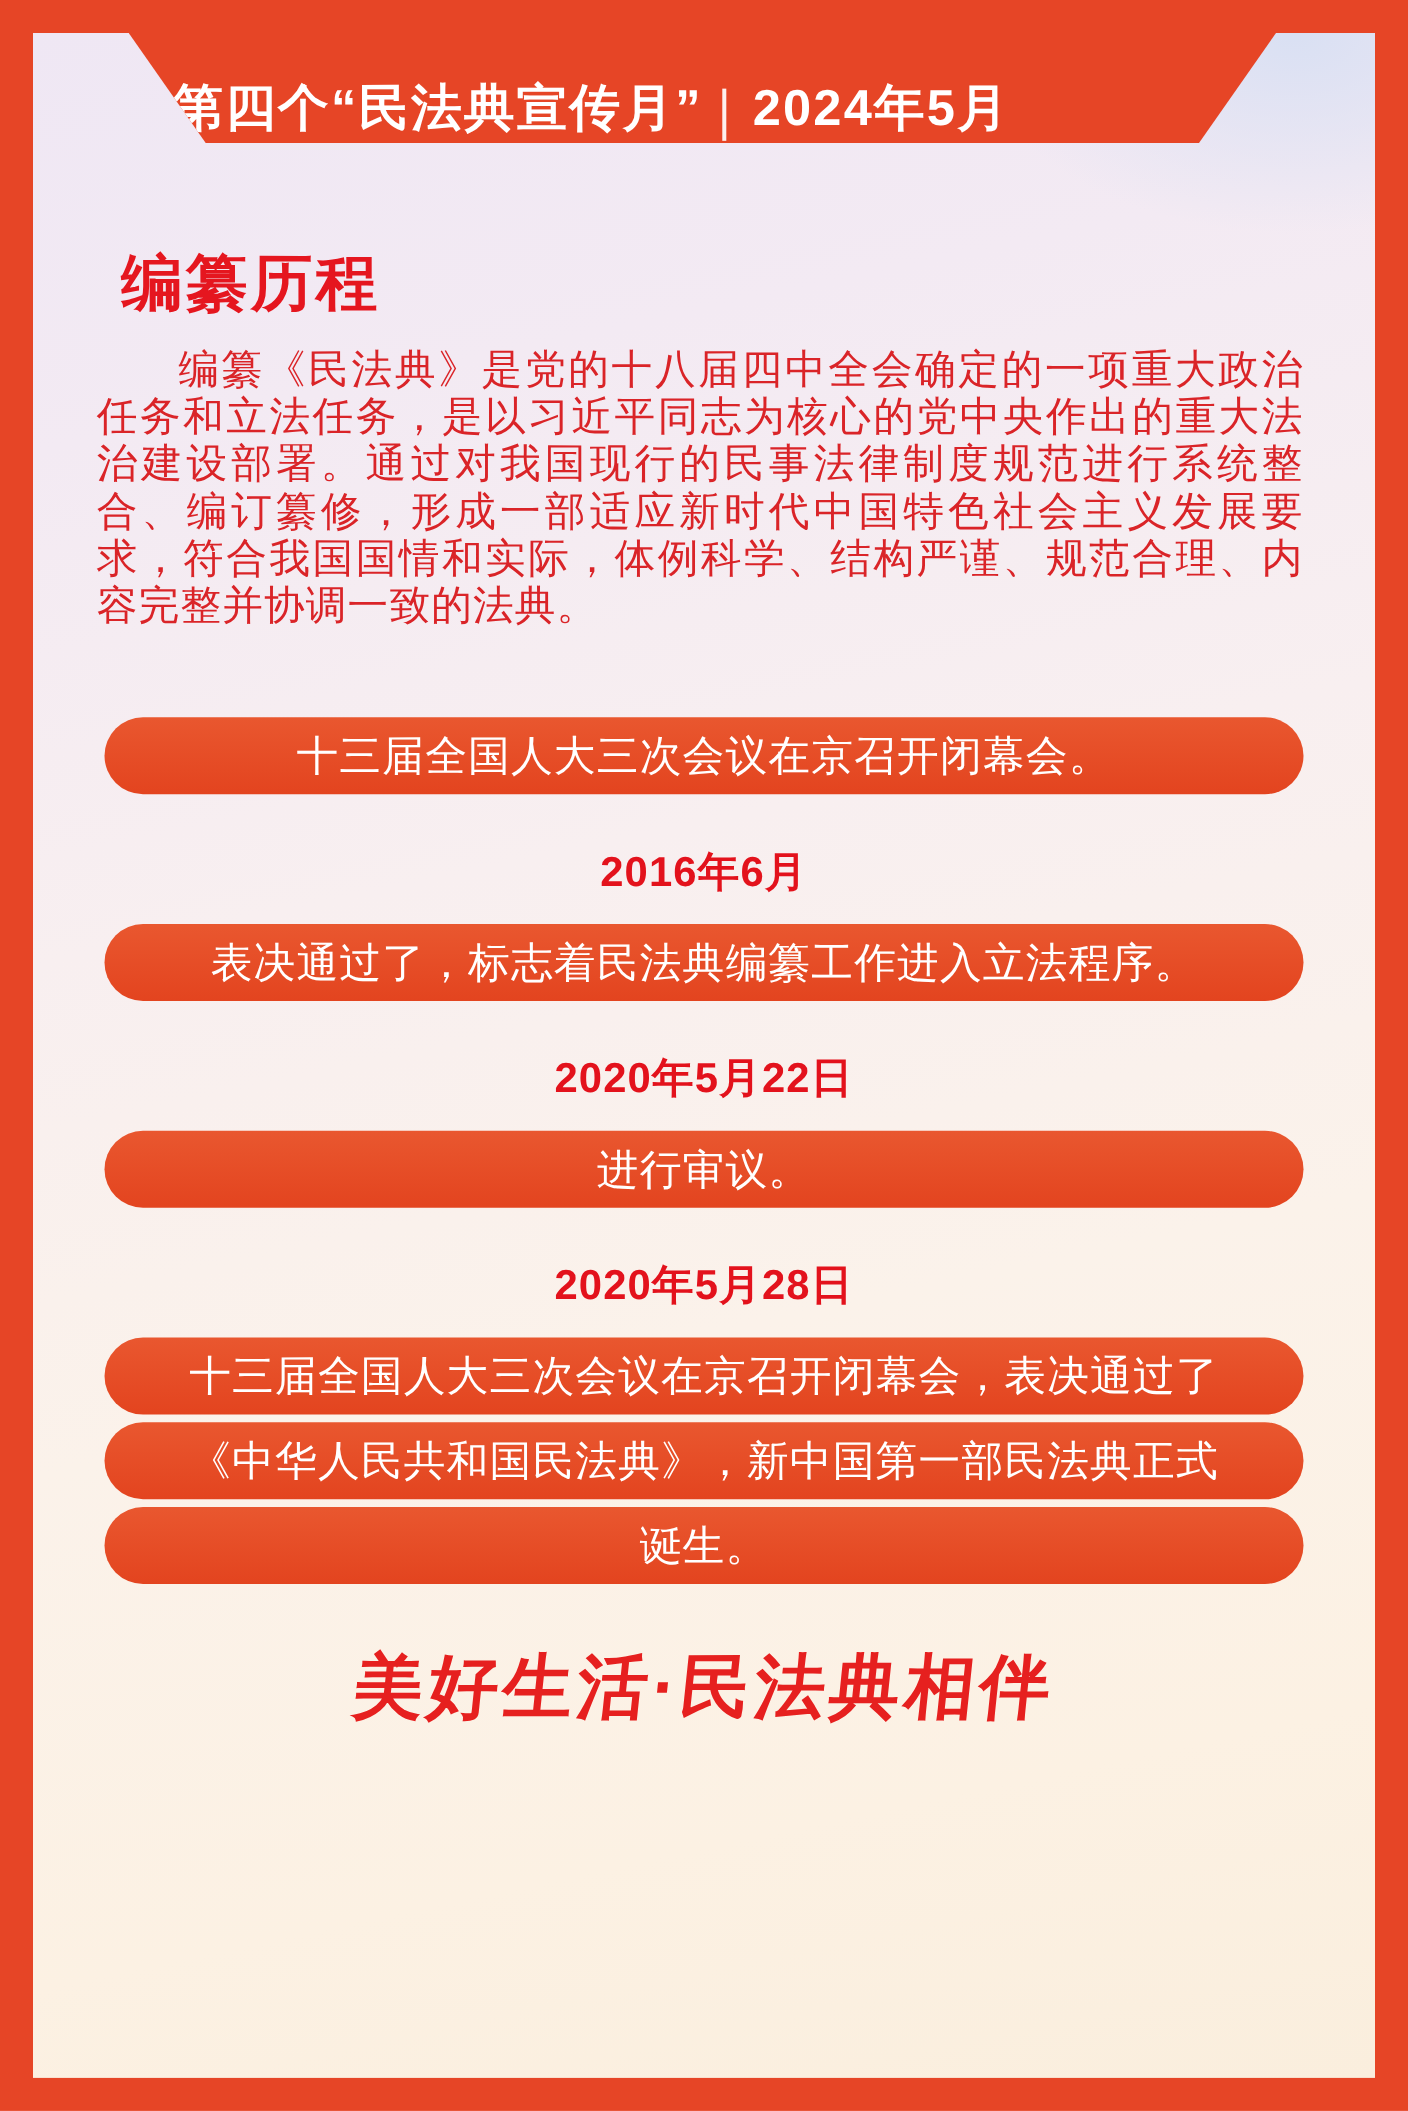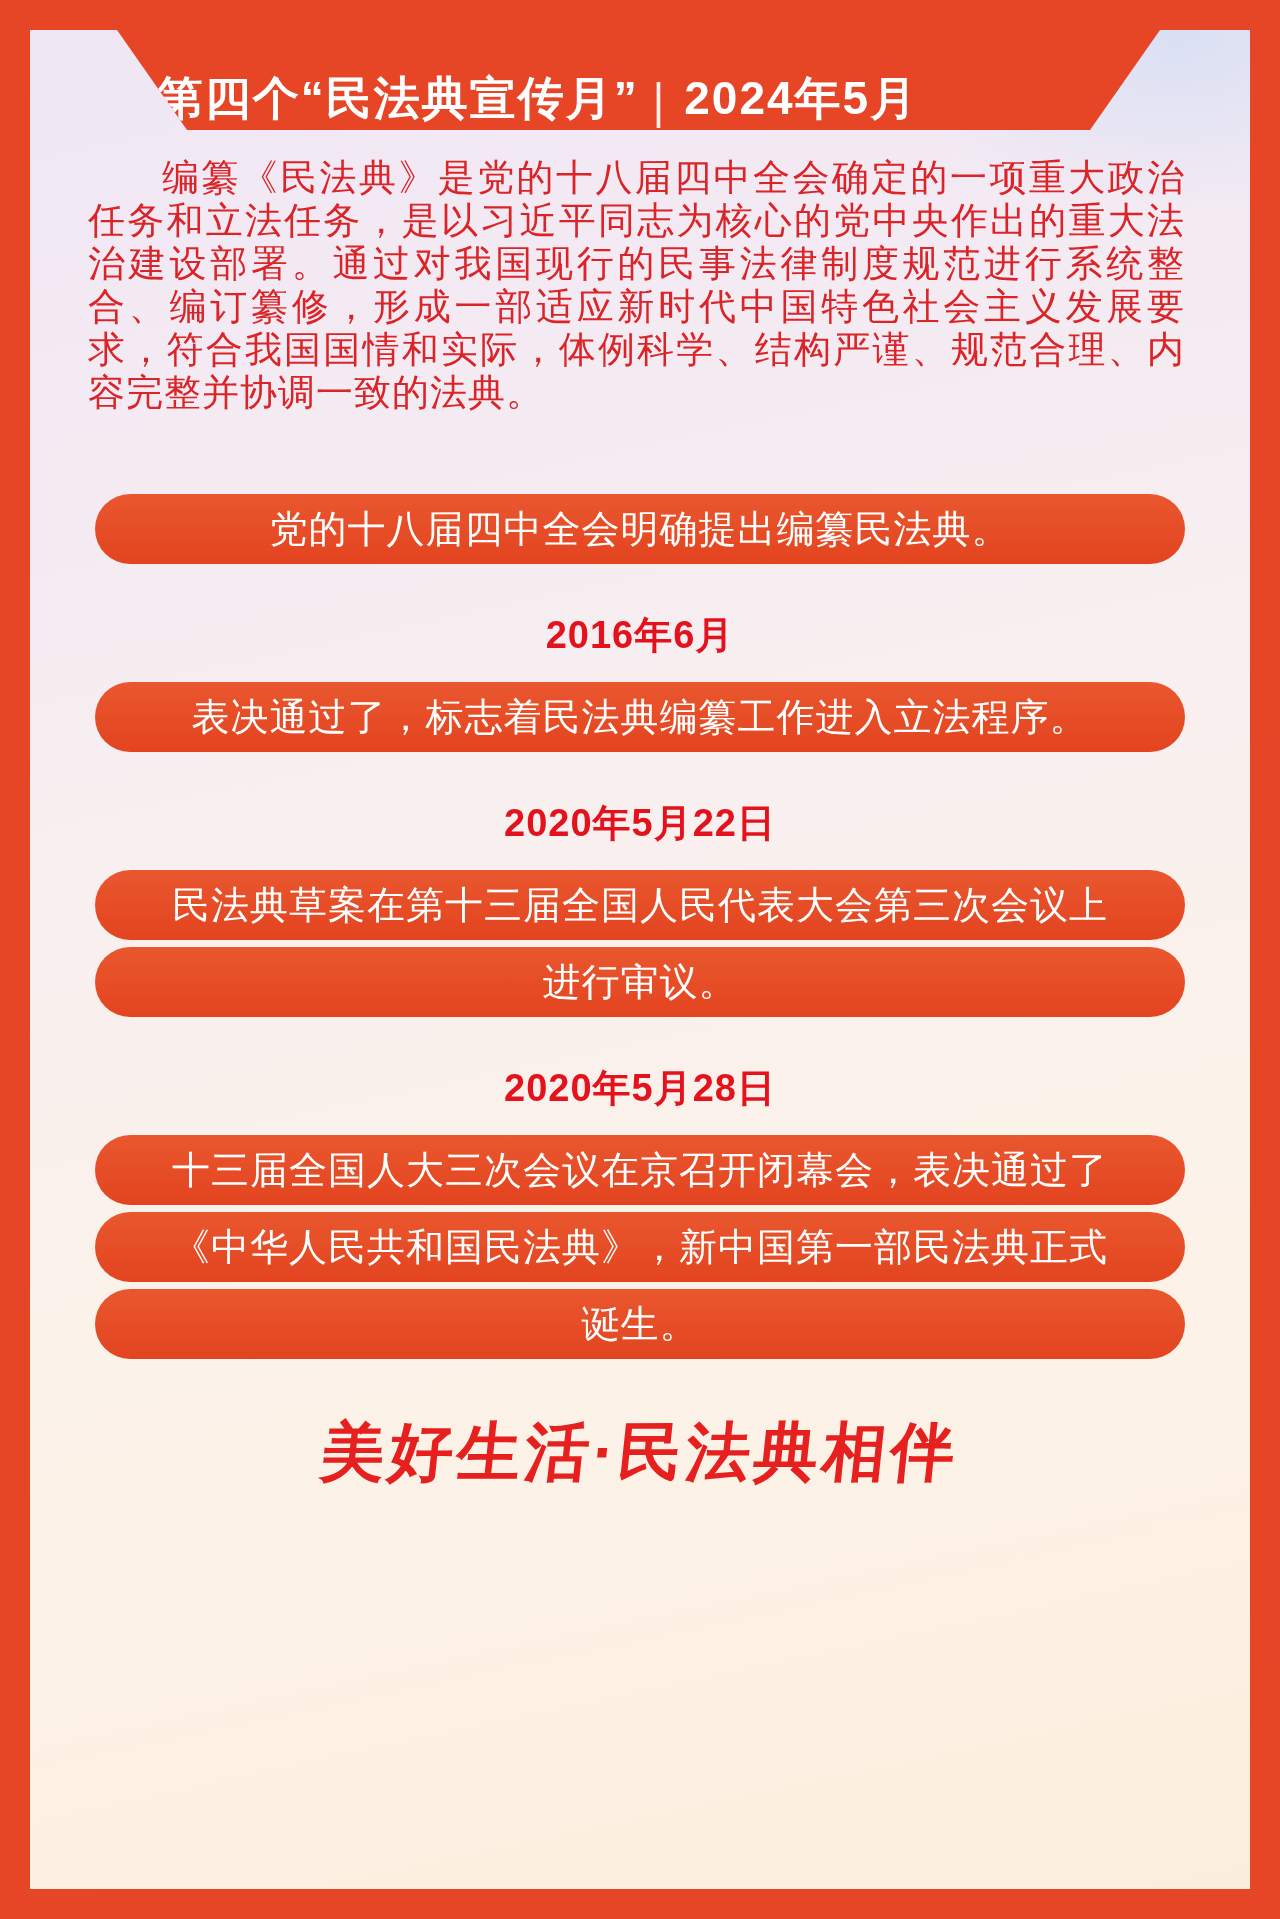--- a/index.html
+++ b/index.html
@@ -85,37 +85,37 @@
   <div class="content">
 
     <div class="banner">
       <div class="banner-inner">
         <span>第四个“民法典宣传月”</span>
         <span class="banner-divider">|</span>
         <span>2024年5月</span>
       </div>
     </div>
 
+    <h1 class="section-heading">编纂历程</h1>
 
     <p class="intro">编纂《民法典》是党的十八届四中全会确定的一项重大政治任务和立法任务，是以习近平同志为核心的党中央作出的重大法治建设部署。通过对我国现行的民事法律制度规范进行系统整合、编订纂修，形成一部适应新时代中国特色社会主义发展要求，符合我国国情和实际，体例科学、结构严谨、规范合理、内容完整并协调一致的法典。</p>
 
     <div>
 
       <div class="tl-section first">
-        <div class="pill">党的十八届四中全会明确提出编纂民法典。</div>
+        <div class="pill">十三届全国人大三次会议在京召开闭幕会。</div>
       </div>
 
       <div class="tl-section">
         <h2 class="tl-date">2016年6月</h2>
         <div class="pill">表决通过了，标志着民法典编纂工作进入立法程序。</div>
       </div>
 
       <div class="tl-section">
         <h2 class="tl-date">2020年5月22日</h2>
-        <div class="pill">民法典草案在第十三届全国人民代表大会第三次会议上</div>
         <div class="pill">进行审议。</div>
       </div>
 
       <div class="tl-section">
         <h2 class="tl-date">2020年5月28日</h2>
         <div class="pill">十三届全国人大三次会议在京召开闭幕会，表决通过了</div>
         <div class="pill">《中华人民共和国民法典》，新中国第一部民法典正式</div>
         <div class="pill">诞生。</div>
       </div>
 

